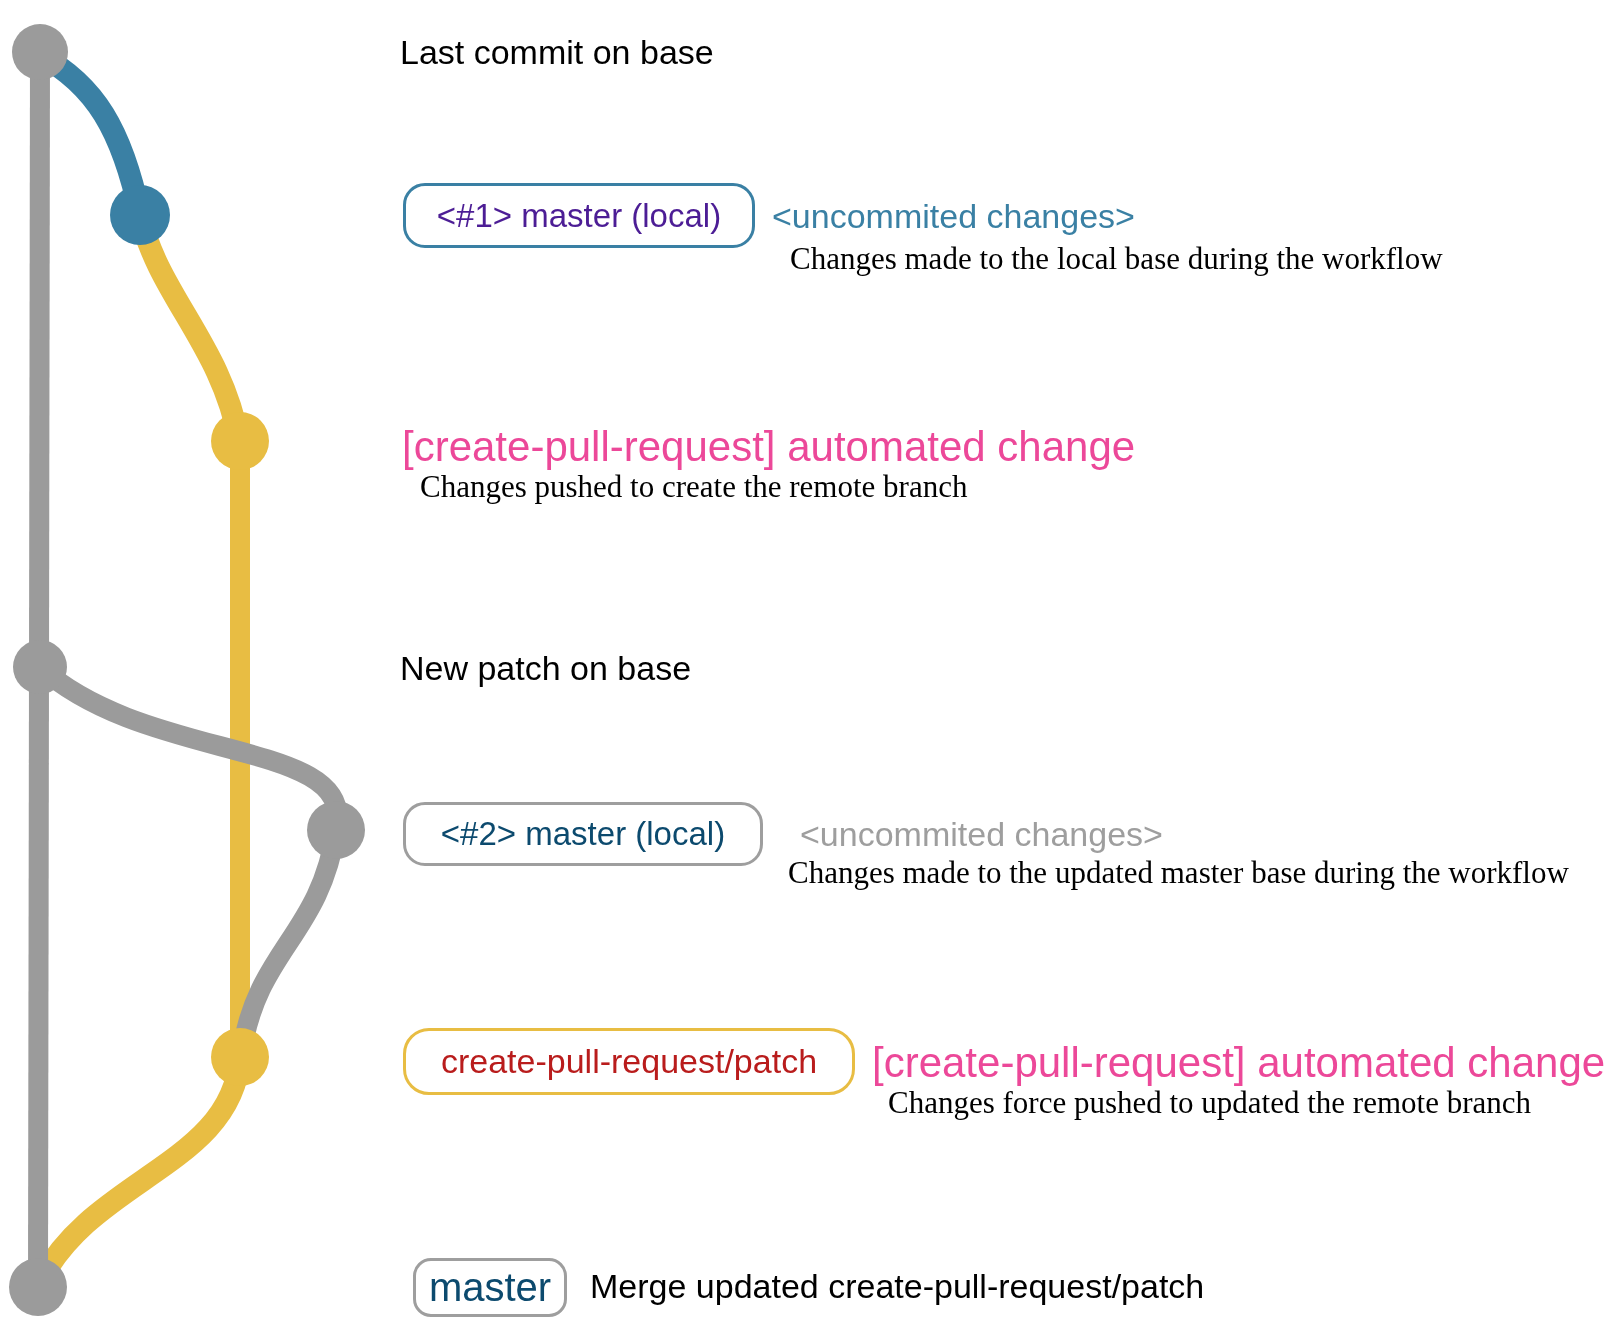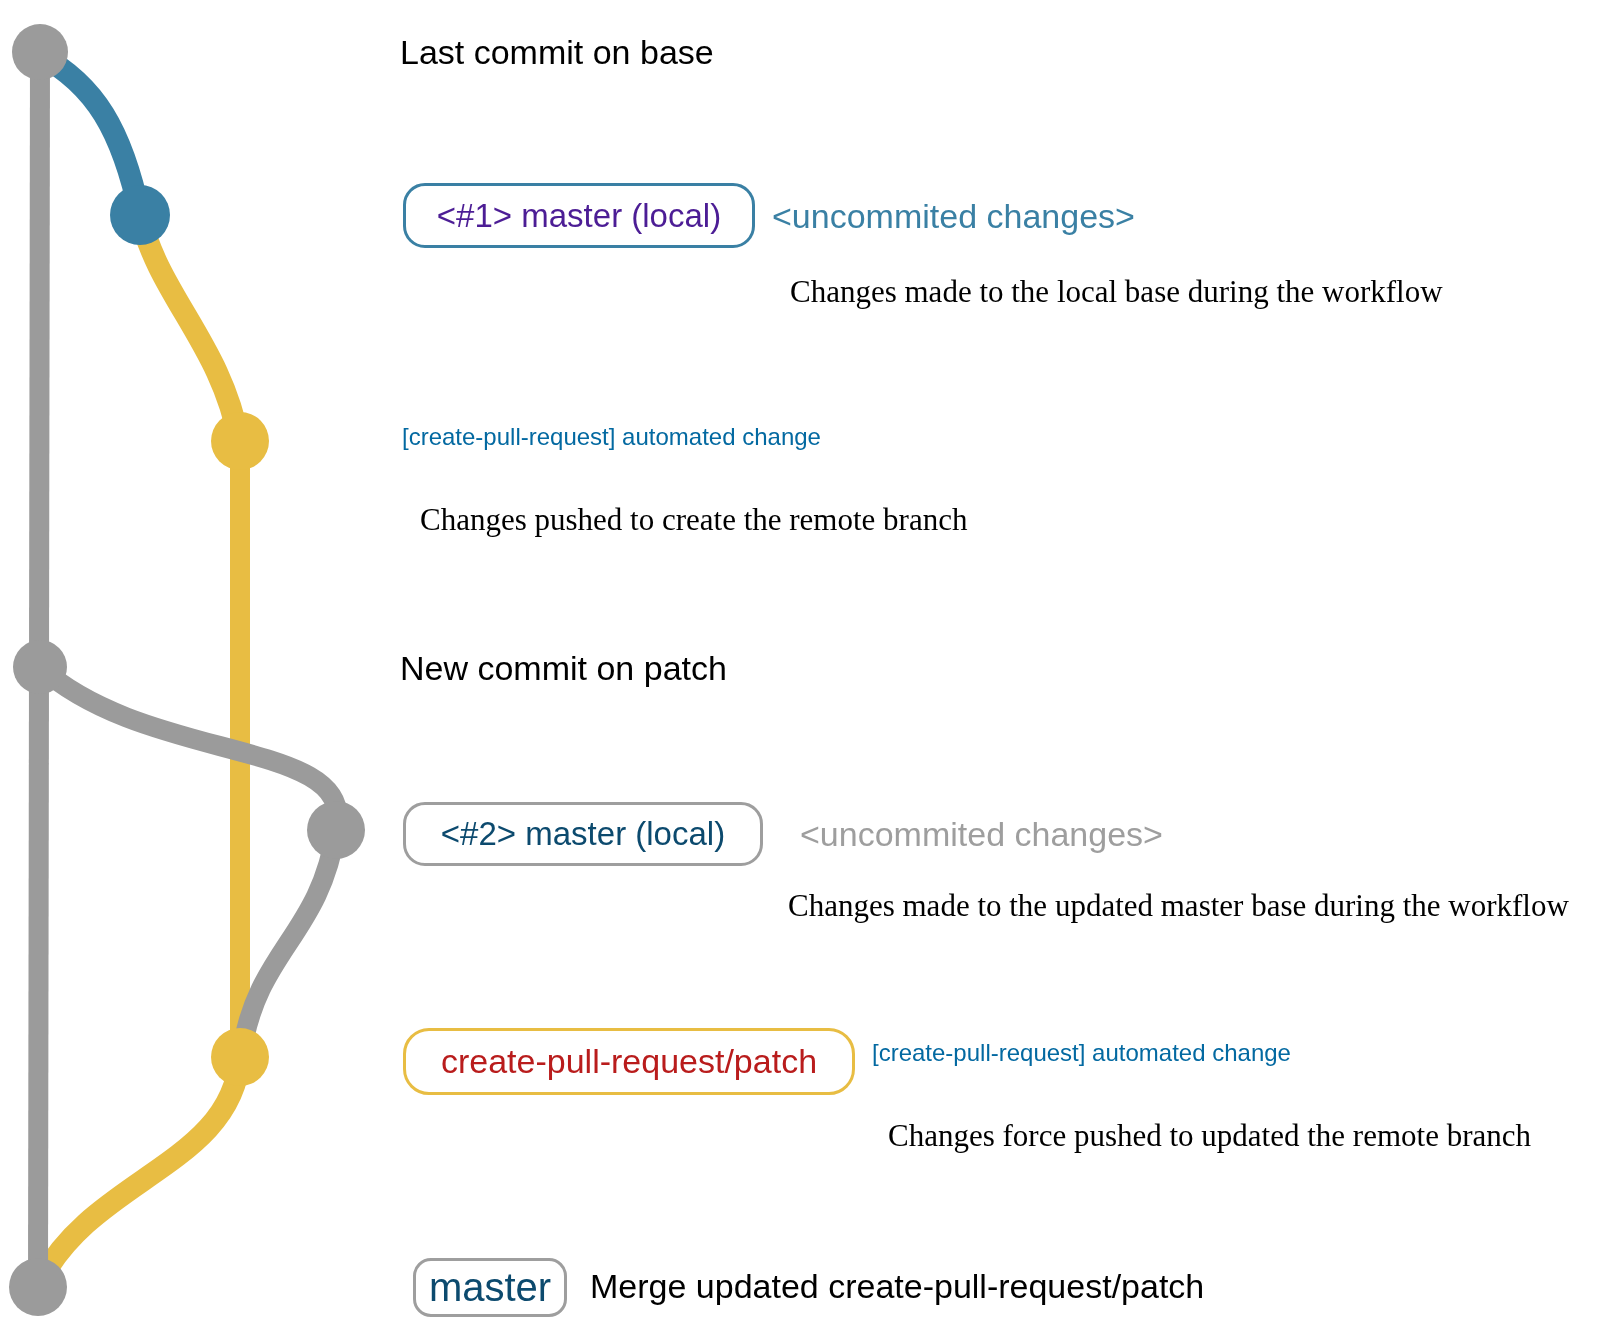--- a/index.html
+++ b/index.html
@@ -1,23 +1,23 @@
 <!DOCTYPE html>
 <html><head>
 <meta charset="utf-8">
 <style>
   html,body{margin:0;padding:0;background:#ffffff;}
   body{width:1618px;height:1344px;position:relative;overflow:hidden;
        font-family:"Liberation Sans", sans-serif;}
   .abs{position:absolute;line-height:1.1;white-space:nowrap;}
   .gray-label{font-size:34px;color:#000000;}
   .blue-text{font-size:34px;color:#3a80a4;}
-  .yellow-text{font-size:24px;color:#0369a1;}
+  .yellow-text{font-size:42px;color:#ec4899;}
   .gray-text{font-size:34px;color:#9e9e9e;}
-  .serif-note{font-family:"Liberation Serif", serif;font-size:31px;color:#000;margin-top:33px;}
+  .serif-note{font-family:"Liberation Serif", serif;font-size:31px;color:#000;}
   .badge{position:absolute;display:flex;align-items:center;justify-content:center;
          border:3px solid;border-radius:22px;background:#fff;box-sizing:border-box;
          font-size:33px;white-space:nowrap;}
   .badge.blue{border-color:#3a80a4;color:#4c1d95;}
   .badge.gray{border-color:#9e9e9e;color:#0c4a6e;}
   .badge.yellow{border-color:#e8bd43;color:#b91c1c;}
   svg{position:absolute;top:0;left:0;}
 </style>
 </head>
 <body>
@@ -51,21 +51,21 @@
 
 <div class="badge blue" style="left:403px;top:183px;width:352px;height:65px;">
   <span>&lt;#1&gt; master (local)</span>
 </div>
 <div class="abs blue-text" style="left:772px;top:198px;">&lt;uncommited changes&gt;</div>
 <div class="abs serif-note" style="left:790px;top:242px;">Changes made to the local base during the workflow</div>
 
 <div class="abs yellow-text" style="left:402px;top:424px;">[create-pull-request] automated change</div>
 <div class="abs serif-note" style="left:420px;top:470px;">Changes pushed to create the remote branch</div>
 
-<div class="abs gray-label" style="left:400px;top:650px;">New commit on patch</div>
+<div class="abs gray-label" style="left:400px;top:650px;">New patch on base</div>
 
 <div class="badge gray" style="left:403px;top:802px;width:360px;height:64px;">
   <span>&lt;#2&gt; master (local)</span>
 </div>
 <div class="abs gray-text" style="left:800px;top:816px;">&lt;uncommited changes&gt;</div>
 <div class="abs serif-note" style="left:788px;top:856px;">Changes made to the updated master base during the workflow</div>
 
 <div class="badge yellow" style="left:403px;top:1028px;width:452px;height:67px;border-radius:26px;font-size:34px;">
   <span>create-pull-request/patch</span>
 </div>

